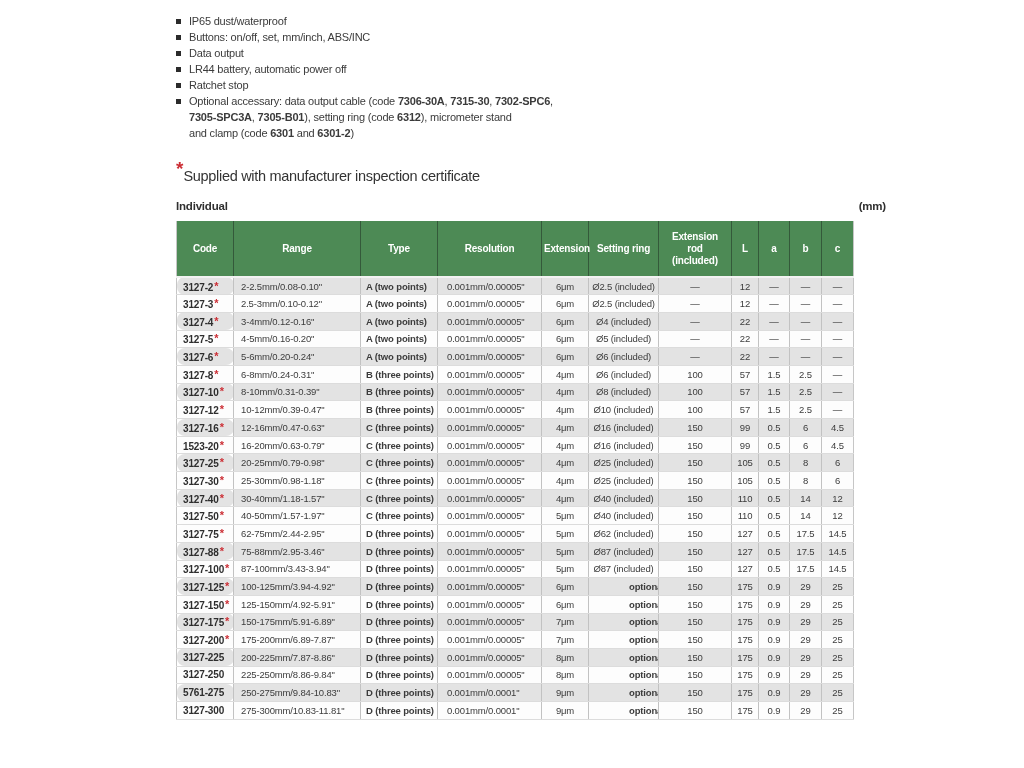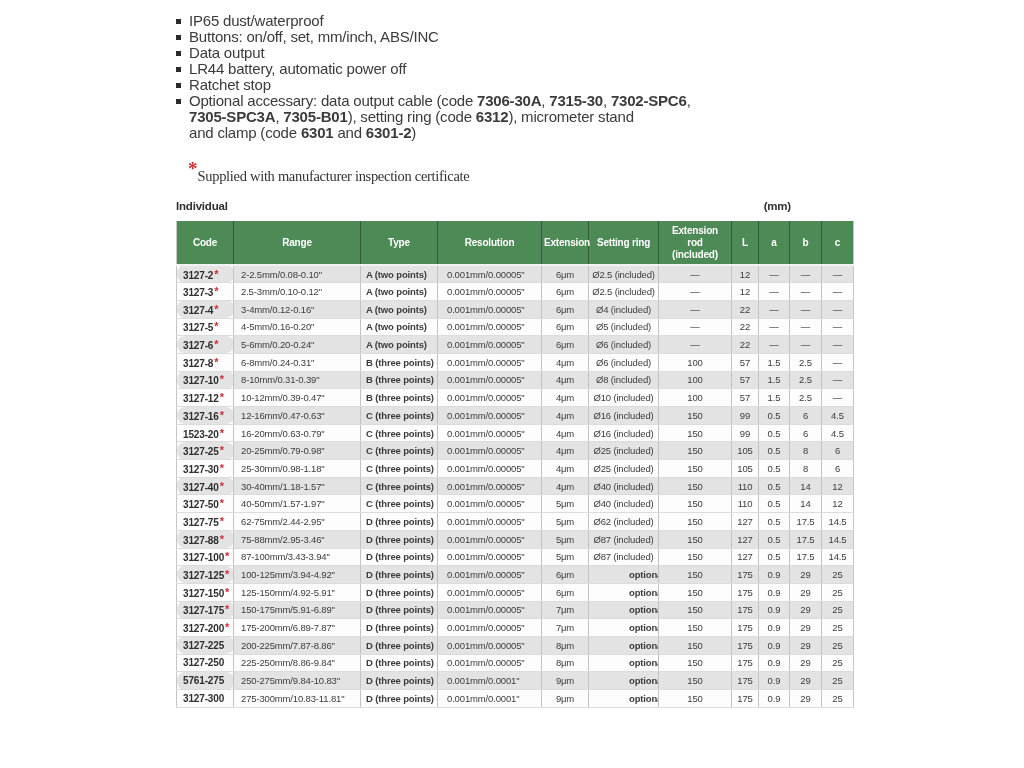--- a/index.html
+++ b/index.html
@@ -3,44 +3,44 @@
 <meta charset="utf-8">
 <style>
   * { margin:0; padding:0; box-sizing:border-box; }
   html,body { width:1024px; height:768px; background:#ffffff; overflow:hidden; }
   body { font-family:"Liberation Sans", sans-serif; color:#3b3b3b; position:relative; }
 
   .page { position:absolute; inset:0; background:#fff; }
 
   
   .features { position:absolute; left:176px; top:13px; width:520px; list-style:none; }
-  .feature-line { font-size:15px; line-height:16px; letter-spacing:-0.2px;
+  .feature-line { font-size:11px; line-height:16px; letter-spacing:-0.2px;
                   padding-left:13px; position:relative; color:#3b3b3b; }
   .feature-line .bullet { position:absolute; left:0; top:5.5px; width:5px; height:5px;
                           background:#2b2b2b; display:inline-block; }
   .bold { font-weight:bold; }
 
   
-  .note { position:absolute; left:188px; top:164px; white-space:nowrap;font-family:Liberation Serif, serif; }
+  .note { position:absolute; left:176px; top:164px; white-space:nowrap; }
   .note-star { color:var(--red,#cc2e35); font-size:19px; font-weight:bold;
                vertical-align:6px; line-height:10px; }
   .note-text { font-size:14.5px; letter-spacing:-0.3px; color:#333; }
 
   
-  .caption-row { position:absolute; left:176px; top:200px; width:615px;
+  .caption-row { position:absolute; left:176px; top:200px; width:710px;
                  display:flex; justify-content:space-between; align-items:flex-end; }
   .individual, .unit { font-size:11.5px; font-weight:bold; color:#2f2f2f; letter-spacing:-0.2px; }
 
   
   table.spec { position:absolute; left:176px; top:221px; width:677px;
                border-collapse:collapse; table-layout:fixed;
                border-left:1px solid #c6c6c6; border-right:1px solid #c6c6c6;
                border-bottom:1px solid #c6c6c6; }
   thead th { background:var(--green,#4d8a55); color:#ffffff; font-size:10px; font-weight:bold;
-             height:44px; text-align:center; vertical-align:middle; padding:0 2px;
+             height:56px; text-align:center; vertical-align:middle; padding:0 2px;
              letter-spacing:-0.2px; border-right:1px solid #34593a;
              border-bottom:2px solid #f2f2f2; white-space:pre-line; line-height:12px; }
   thead th:last-child { border-right:none; }
   tbody td { font-size:9.5px; height:17.7px; letter-spacing:-0.15px; color:#3c3c3c;
              border-right:1px solid #c2c2c2; border-bottom:1px solid #dcdcdc;
              text-align:center; vertical-align:middle; padding:0 2px;
              background:#fdfdfd; white-space:nowrap; overflow:hidden; }
   tbody td:last-child { border-right:none; }
   tbody tr.shade td { background:var(--shade,#e3e3e3); }
   td.c-code  { text-align:left; padding-left:6px; font-weight:bold; font-size:10px; color:#2e2e2e;border-radius:8px; }

